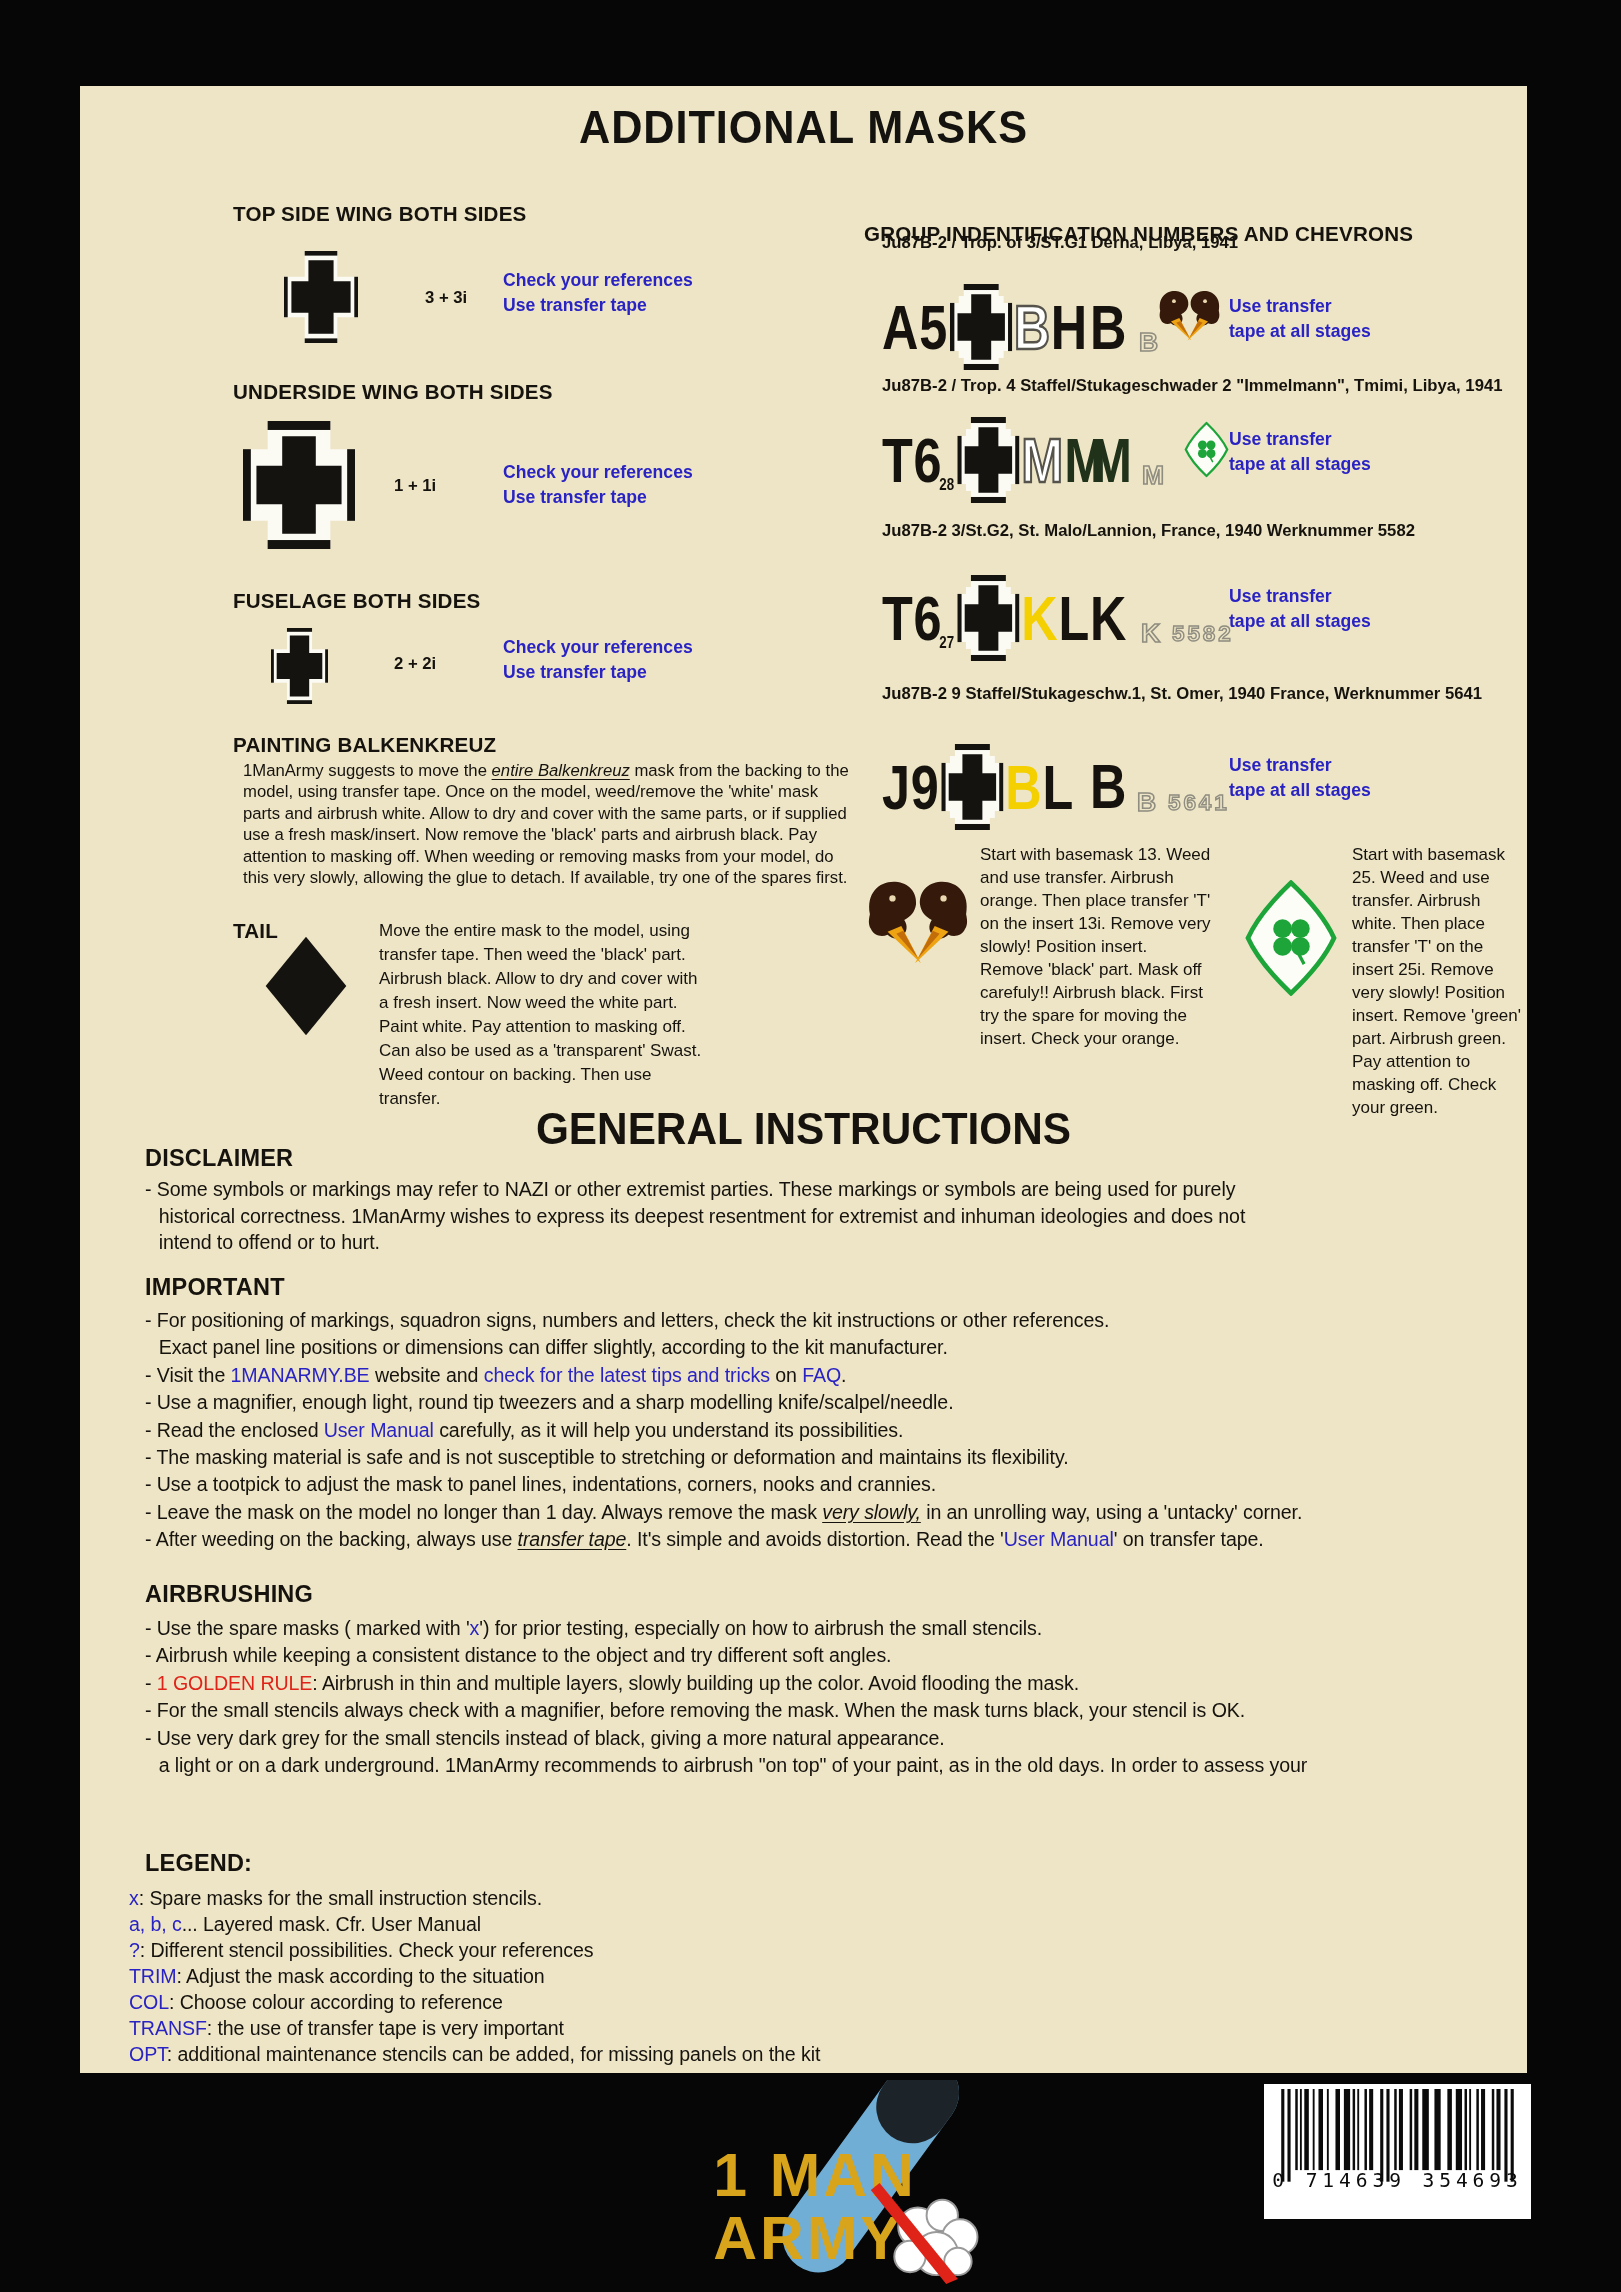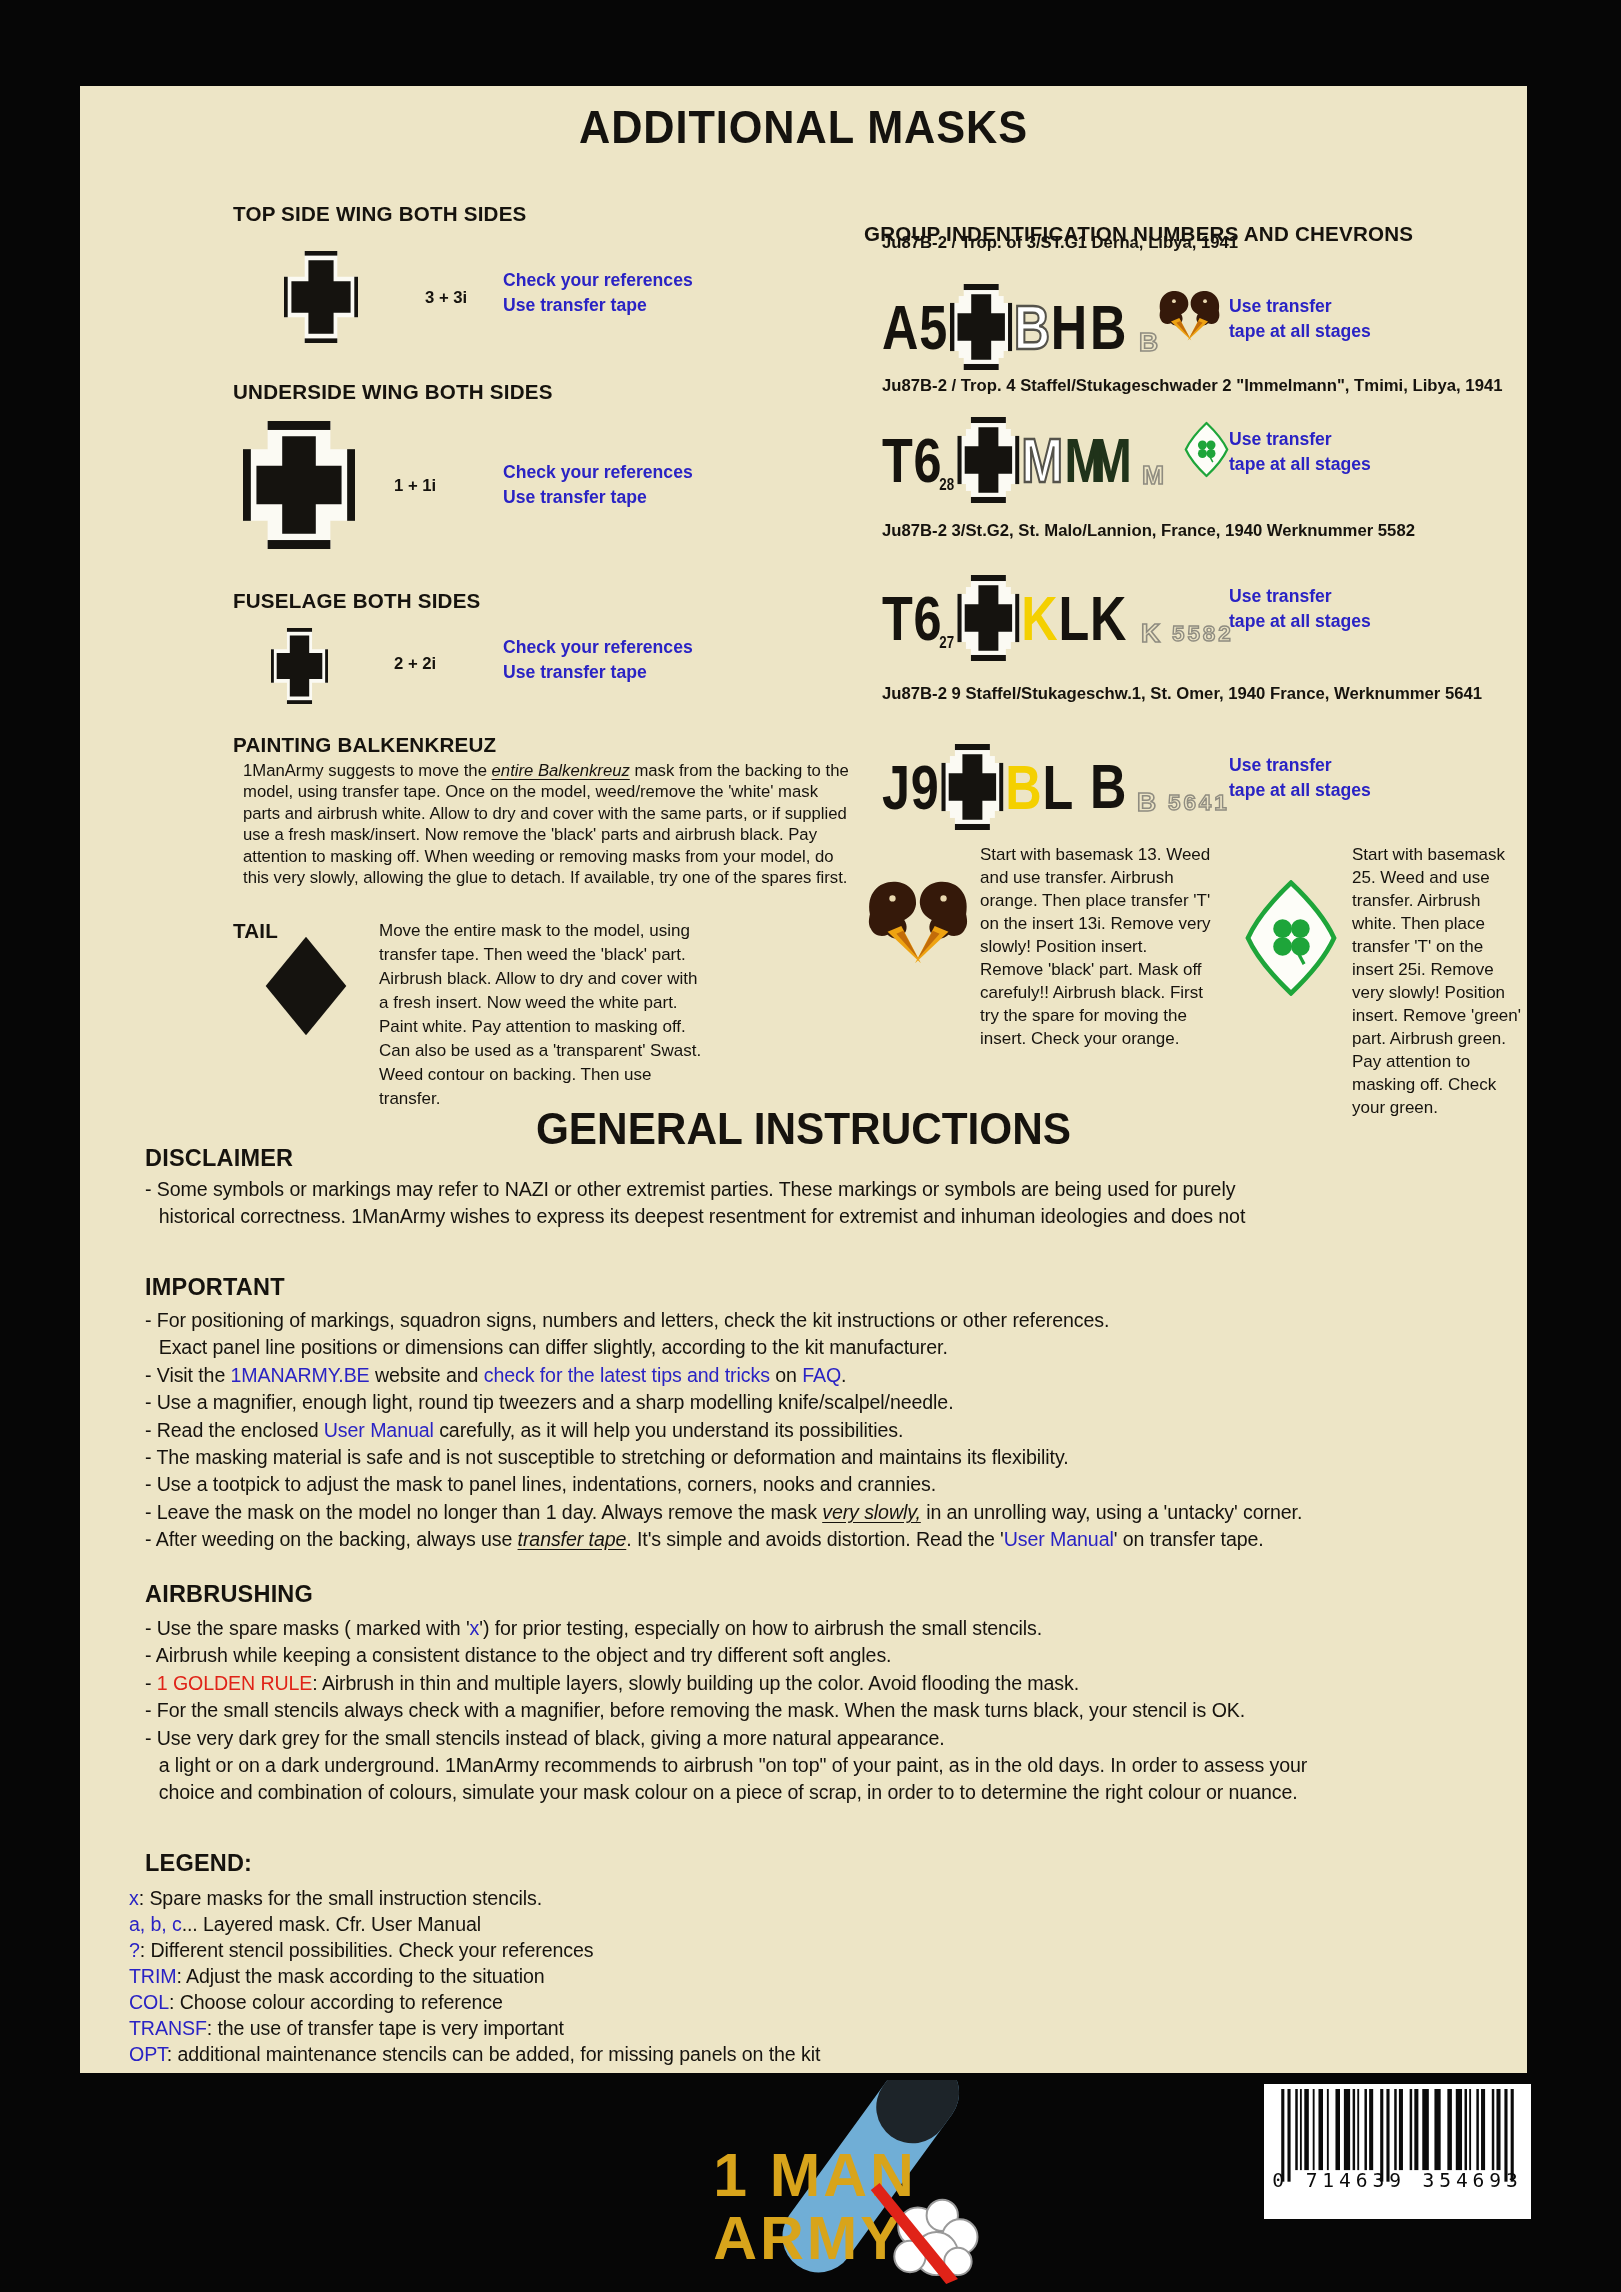--- a/index.html
+++ b/index.html
@@ -236,20 +236,21 @@
       <use href="#sym-clover"></use>
     </svg>
   <div class="abs bm" style="left:1272px;top:757px;width:173px;">Start with basemask 25. Weed and use transfer. Airbrush white. Then place transfer 'T' on the insert 25i. Remove very slowly! Position insert. Remove 'green' part. Airbrush green. Pay attention to masking off. Check your green.</div>
 
   <div class="abs gi-title" style="left:0;top:1017px;">GENERAL INSTRUCTIONS</div>
 
   <div class="abs gi-h" style="left:65px;top:1059px;">DISCLAIMER</div>
   <div class="abs ilines tight" style="left:65px;top:1090px;">
       <div class="iline"><span>- Some symbols or markings may refer to NAZI or other extremist parties. These markings or symbols are being used for purely</span></div>
       <div class="iline ind"><span>historical correctness. 1ManArmy wishes to express its deepest resentment for extremist and inhuman ideologies and does not</span></div>
+      <div class="iline ind"><span>intend to offend or to hurt.</span></div>
     </div>
 
   <div class="abs gi-h" style="left:65px;top:1188px;">IMPORTANT</div>
   <div class="abs ilines" style="left:65px;top:1221px;">
       <div class="iline"><span>- For positioning of markings, squadron signs, numbers and letters, check the kit instructions or other references.</span></div>
       <div class="iline ind"><span>Exact panel line positions or dimensions can differ slightly, according to the kit manufacturer.</span></div>
       <div class="iline"><span>- Visit the </span><span class="blue">1MANARMY.BE</span><span> website and </span><span class="blue">check for the latest tips and tricks</span><span> on </span><span class="blue">FAQ</span><span>.</span></div>
       <div class="iline"><span>- Use a magnifier, enough light, round tip tweezers and a sharp modelling knife/scalpel/needle.</span></div>
       <div class="iline"><span>- Read the enclosed </span><span class="blue">User Manual</span><span> carefully, as it will help you understand its possibilities.</span></div>
       <div class="iline"><span>- The masking material is safe and is not susceptible to stretching or deformation and maintains its flexibility.</span></div>
@@ -259,21 +260,20 @@
     </div>
 
   <div class="abs gi-h" style="left:65px;top:1495px;">AIRBRUSHING</div>
   <div class="abs ilines" style="left:65px;top:1529px;">
       <div class="iline"><span>- Use the spare masks ( marked with '</span><span class="blue">x</span><span>') for prior testing, especially on how to airbrush the small stencils.</span></div>
       <div class="iline"><span>- Airbrush while keeping a consistent distance to the object and try different soft angles.</span></div>
       <div class="iline"><span>- </span><span class="red">1 GOLDEN RULE</span><span>: Airbrush in thin and multiple layers, slowly building up the color. Avoid flooding the mask.</span></div>
       <div class="iline"><span>- For the small stencils always check with a magnifier, before removing the mask. When the mask turns black, your stencil is OK.</span></div>
       <div class="iline"><span>- Use very dark grey for the small stencils instead of black, giving a more natural appearance.</span></div>
       <div class="iline ind"><span>a light or on a dark underground. 1ManArmy recommends to airbrush "on top" of your paint, as in the old days. In order to assess your</span></div>
-      <div class="iline ind"><span>choice and combination of colours, simulate your mask colour on a piece of scrap, in order to to determine the right colour or nuance.</span></div>
     </div>
 
   <div class="abs gi-h" style="left:65px;top:1764px;">LEGEND:</div>
   <div class="abs ilines legend" style="left:49px;top:1799px;">
       <div class="iline"><span class="blue">x</span><span>: Spare masks for the small instruction stencils.</span></div>
       <div class="iline"><span class="blue">a, b, c</span><span>... Layered mask. Cfr. User Manual</span></div>
       <div class="iline"><span class="blue">?</span><span>: Different stencil possibilities. Check your references</span></div>
       <div class="iline"><span class="blue">TRIM</span><span>: Adjust the mask according to the situation</span></div>
       <div class="iline"><span class="blue">COL</span><span>: Choose colour according to reference</span></div>
       <div class="iline"><span class="blue">TRANSF</span><span>: the use of transfer tape is very important</span></div>

